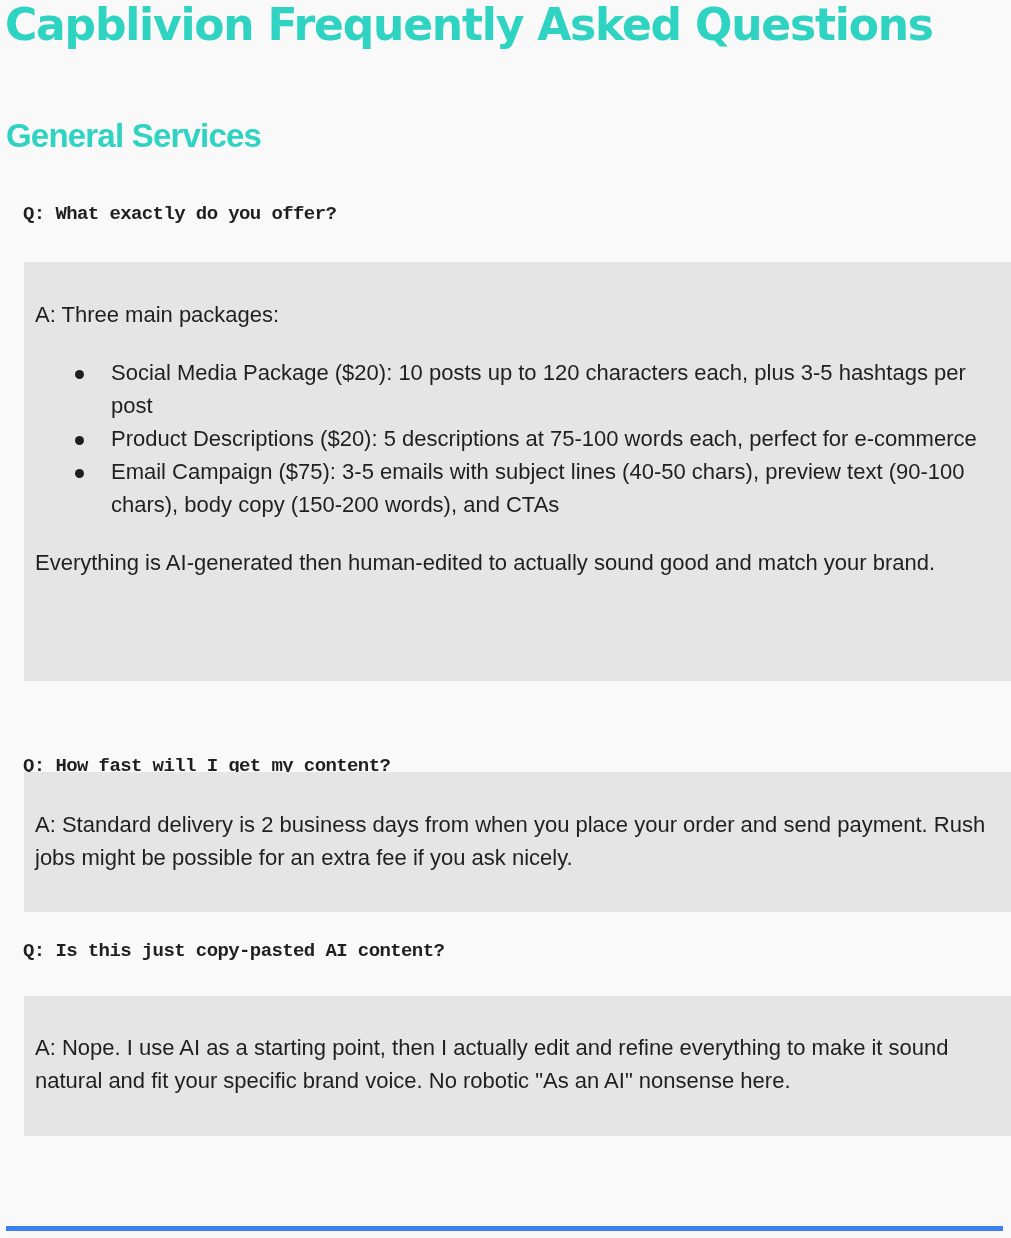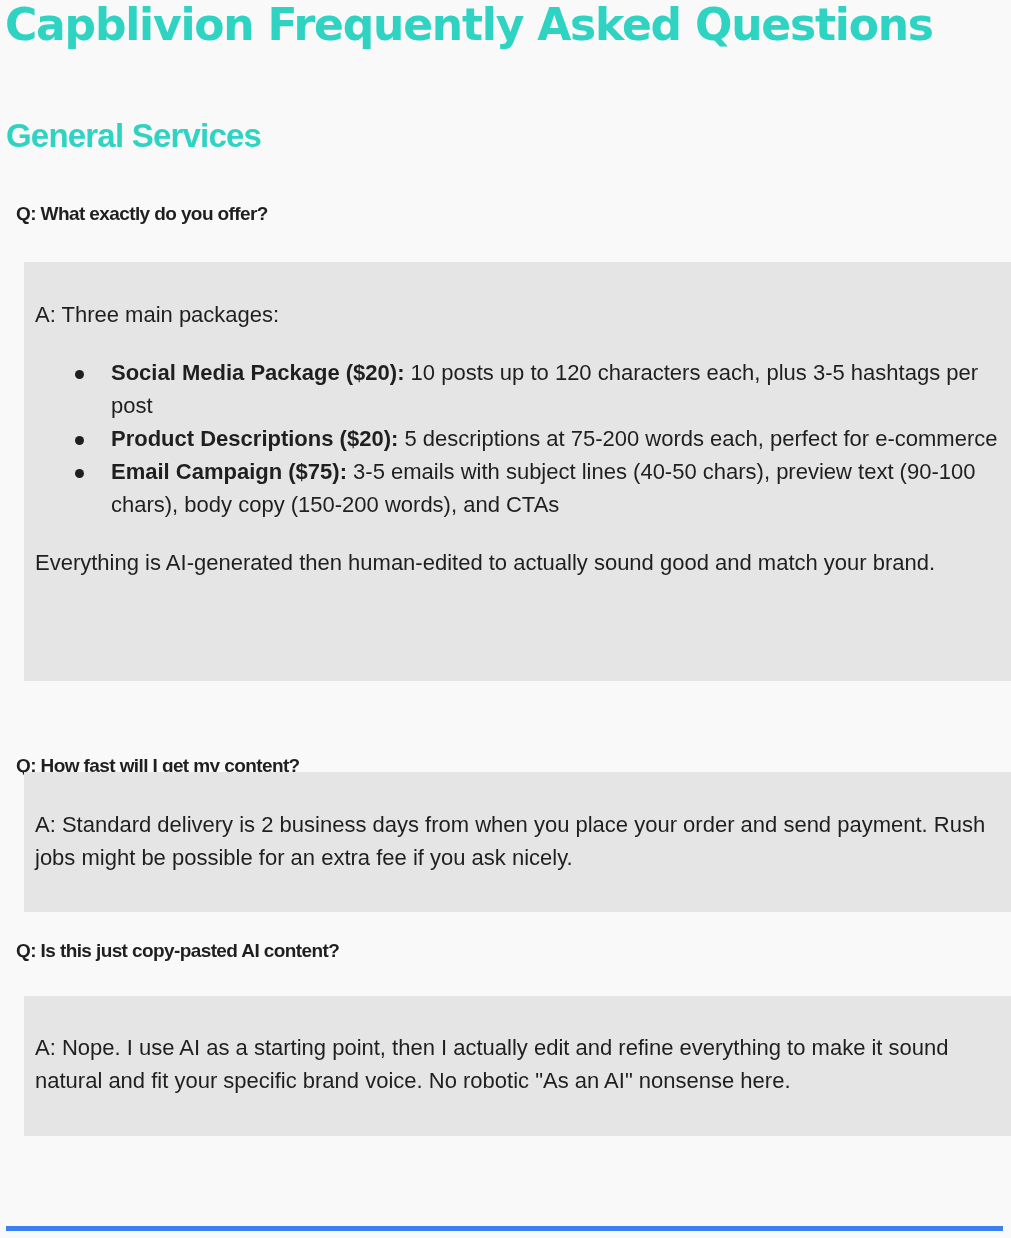--- a/index.html
+++ b/index.html
@@ -42,23 +42,23 @@
       font-family: Liberation Sans, sans-serif;
       font-weight: bold;
       font-size: 33px;
       letter-spacing: -0.8px;
       color: #2ed3c2;
       line-height: 46px;
       white-space: nowrap;
     }
     .question {
       position: absolute;
-      left: 16px;
+      left: 23px;
       margin: 0;
-      font-family: Liberation Sans, sans-serif;
+      font-family: Liberation Mono, monospace;
       font-weight: bold;
       font-size: 19px;
       letter-spacing: -0.6px;
       color: #1f1f1f;
       line-height: 26px;
       white-space: nowrap;
     }
     .answer-box {
       position: absolute;
       left: 24px;
@@ -86,21 +86,21 @@
     .answer-box li .bullet {
       position: absolute;
       left: 40px;
       top: 14px;
       width: 9px;
       height: 9px;
       border-radius: 50%;
       background: #1f1f1f;
     }
     .answer-box li b {
-      font-weight: bold;
+      font-weight: normal;
     }
     .bottom-bar {
       position: absolute;
       left: 6px;
       top: 1226px;
       width: 997px;
       height: 5px;
       background: #3b7ff0;
     }
   </style>
@@ -117,21 +117,21 @@
 
   <div class="answer-box" style="top:262px; height:419px; padding-top:36px;">
     <p>A: Three main packages:</p>
     <ul style="margin-top:25px;">
       <li>
         <span class="bullet"></span>
         <b>Social Media Package ($20):</b><span> 10 posts up to 120 characters each, plus 3-5 hashtags per post</span>
       </li>
       <li>
         <span class="bullet"></span>
-        <b>Product Descriptions ($20):</b><span> 5 descriptions at 75-200 words each, perfect for e-commerce</span>
+        <b>Product Descriptions ($20):</b><span> 5 descriptions at 75-100 words each, perfect for e-commerce</span>
       </li>
       <li>
         <span class="bullet"></span>
         <b>Email Campaign ($75):</b><span> 3-5 emails with subject lines (40-50 chars), preview text (90-100 chars), body copy (150-200 words), and CTAs</span>
       </li>
     </ul>
     <p style="margin-top:25px;">Everything is AI-generated then human-edited to actually sound good and match your brand.</p>
   </div>
 
   <h3 class="question" style="top:712px;margin-top:41px;">Q: How fast will I get my content?</h3>

